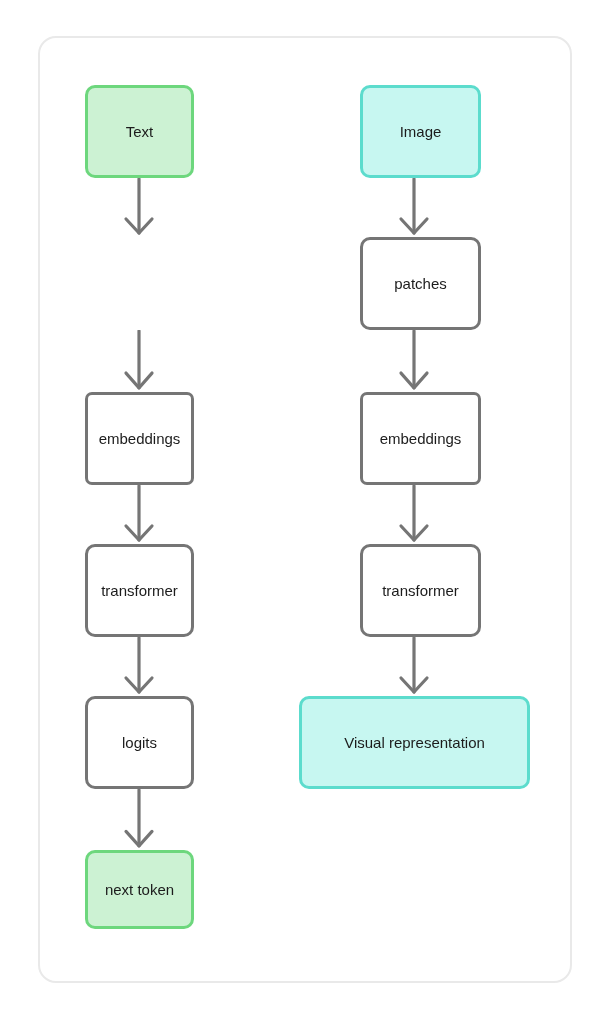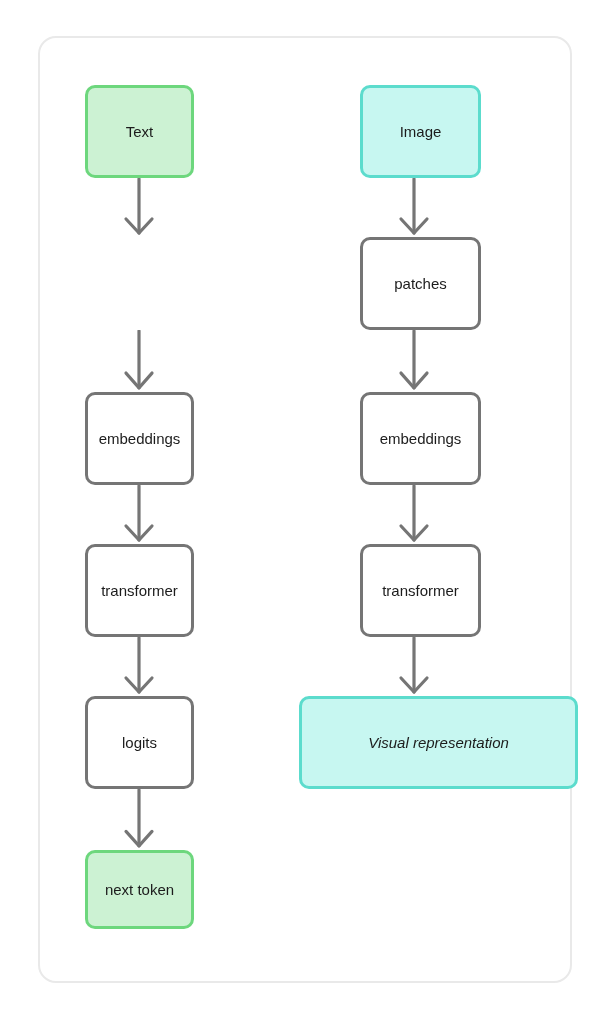--- a/index.html
+++ b/index.html
@@ -41,26 +41,26 @@
     font-size: 15px;
     line-height: 1.2;
     text-align: center;
   }
   .node.green { background: var(--green-fill); border-color: var(--green-border); }
   .node.cyan  { background: var(--cyan-fill);  border-color: var(--cyan-border); }
 
   
   .col-l { left: 45px;  width: 109px; }   
   .col-r { left: 320px; width: 121px; }   
-  .wide  { left: 259px; width: 279px; font-style: italic; }   
+  .wide  { left: 259px; width: 231px; }   
 
   
   .r1 { top: 47px;  height: 93px; text-align: center; }  
   .r2 { top: 199px; height: 93px; }  
-  .r3 { top: 354px; height: 93px; }  
+  .r3 { top: 354px; height: 93px; border-radius: 7px; }  
   .r4 { top: 506px; height: 93px; }  
   .r5 { top: 658px; height: 93px; }  
   .r6 { top: 812px; height: 79px; }  
 
   .arrow {
     position: absolute;
     width: 40px;
     pointer-events: none;
   }
   .arrow svg { display: block; width: 100%; height: 100%; }

